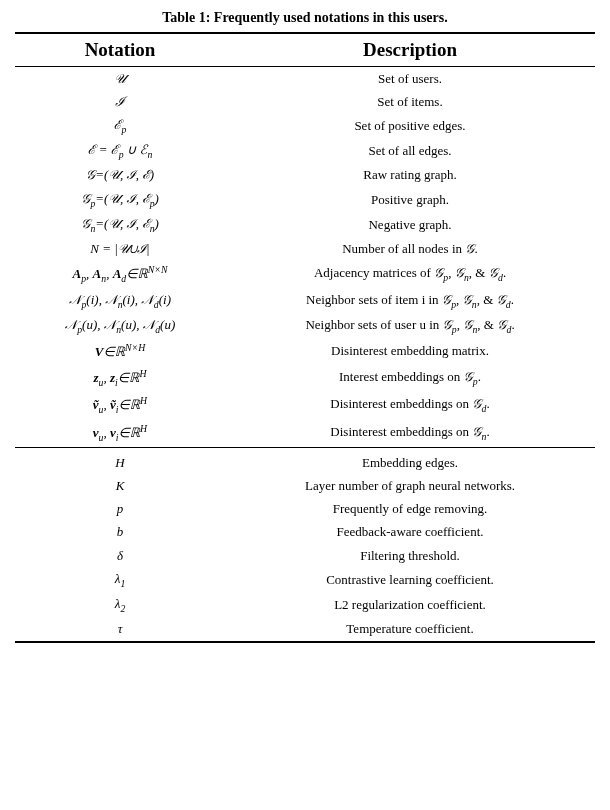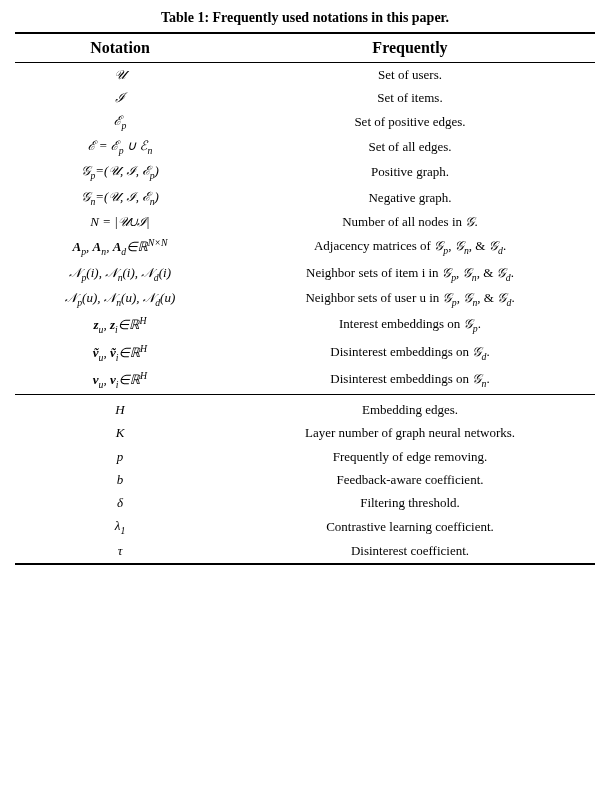--- a/index.html
+++ b/index.html
@@ -26,21 +26,21 @@
     table {
       width: 100%;
       border-collapse: collapse;
     }
     thead tr th {
       border-top: 2px solid #000;
       border-bottom: 1px solid #000;
       padding: 5px 10px;
       text-align: center;
       font-weight: bold;
-      font-size: 16px;
+      font-size: 19px;
     }
     .divider-row td {
       border-top: 1px solid #000;
       padding: 0;
       height: 4px;
     }
     tbody tr td {
       padding: 2.5px 10px;
       text-align: center;
       vertical-align: middle;
@@ -55,44 +55,48 @@
       border-bottom: 2px solid #000;
     }
     sup, sub {
       font-size: 0.75em;
     }
   </style>
 </head>
 <body>
 
 <div class="container">
-  <div class="table-title">Table 1: Frequently used notations in this paper.</div>
+  <div class="table-title">Table 1: Frequently used notations in this users.</div>
   <table>
     <thead>
       <tr>
         <th>Notation</th>
-        <th>Frequently</th>
+        <th>Description</th>
       </tr>
     </thead>
     <tbody id="table-body">
     <tr>
           <td><i>𝒰</i></td>
           <td>Set of users.</td>
         </tr>
         <tr>
           <td><i>ℐ</i></td>
           <td>Set of items.</td>
         </tr>
         <tr>
           <td><i>ℰ</i><sub><i>p</i></sub></td>
           <td>Set of positive edges.</td>
         </tr>
         <tr>
           <td><i>ℰ</i> = <i>ℰ</i><sub><i>p</i></sub> ∪ <i>ℰ</i><sub><i>n</i></sub></td>
           <td>Set of all edges.</td>
+        </tr>
+        <tr>
+          <td><i>𝒢</i>=(<i>𝒰</i>, <i>ℐ</i>, <i>ℰ</i>)</td>
+          <td>Raw rating graph.</td>
         </tr>
         <tr>
           <td><i>𝒢</i><sub><i>p</i></sub>=(<i>𝒰</i>, <i>ℐ</i>, <i>ℰ</i><sub><i>p</i></sub>)</td>
           <td>Positive graph.</td>
         </tr>
         <tr>
           <td><i>𝒢</i><sub><i>n</i></sub>=(<i>𝒰</i>, <i>ℐ</i>, <i>ℰ</i><sub><i>n</i></sub>)</td>
           <td>Negative graph.</td>
         </tr>
         <tr>
@@ -103,20 +107,24 @@
           <td><b>A</b><sub><i>p</i></sub>, <b>A</b><sub><i>n</i></sub>, <b>A</b><sub><i>d</i></sub>∈ℝ<sup><i>N</i>×<i>N</i></sup></td>
           <td>Adjacency matrices of <i><i>𝒢</i></i><sub><i>p</i></sub>, <i><i>𝒢</i></i><sub><i>n</i></sub>, &amp; <i><i>𝒢</i></i><sub><i>d</i></sub>.</td>
         </tr>
         <tr>
           <td><i>𝒩</i><sub><i>p</i></sub>(<i>i</i>), <i>𝒩</i><sub><i>n</i></sub>(<i>i</i>), <i>𝒩</i><sub><i>d</i></sub>(<i>i</i>)</td>
           <td>Neighbor sets of item i in <i><i>𝒢</i></i><sub><i>p</i></sub>, <i><i>𝒢</i></i><sub><i>n</i></sub>, &amp; <i><i>𝒢</i></i><sub><i>d</i></sub>.</td>
         </tr>
         <tr>
           <td><i>𝒩</i><sub><i>p</i></sub>(<i>u</i>), <i>𝒩</i><sub><i>n</i></sub>(<i>u</i>), <i>𝒩</i><sub><i>d</i></sub>(<i>u</i>)</td>
           <td>Neighbor sets of user u in <i><i>𝒢</i></i><sub><i>p</i></sub>, <i><i>𝒢</i></i><sub><i>n</i></sub>, &amp; <i><i>𝒢</i></i><sub><i>d</i></sub>.</td>
+        </tr>
+        <tr>
+          <td><b>V</b>∈ℝ<sup><i>N</i>×<i>H</i></sup></td>
+          <td>Disinterest embedding matrix.</td>
         </tr>
         <tr>
           <td><b>z</b><sub><i>u</i></sub>, <b>z</b><sub><i>i</i></sub>∈ℝ<sup><i>H</i></sup></td>
           <td>Interest embeddings on <i><i>𝒢</i></i><sub><i>p</i></sub>.</td>
         </tr>
         <tr>
           <td><b>ṽ</b><sub><i>u</i></sub>, <b>ṽ</b><sub><i>i</i></sub>∈ℝ<sup><i>H</i></sup></td>
           <td>Disinterest embeddings on <i><i>𝒢</i></i><sub><i>d</i></sub>.</td>
         </tr>
         <tr>
@@ -143,19 +151,23 @@
           <td>Feedback-aware coefficient.</td>
         </tr>
         <tr>
           <td><i>δ</i></td>
           <td>Filtering threshold.</td>
         </tr>
         <tr>
           <td><i>λ</i><sub>1</sub></td>
           <td>Contrastive learning coefficient.</td>
         </tr>
+        <tr>
+          <td><i>λ</i><sub>2</sub></td>
+          <td>L2 regularization coefficient.</td>
+        </tr>
         <tr class="bottom-border">
           <td style="border-bottom: 2px solid rgb(0, 0, 0);"><i>τ</i></td>
-          <td style="border-bottom: 2px solid rgb(0, 0, 0);">Disinterest coefficient.</td>
+          <td style="border-bottom: 2px solid rgb(0, 0, 0);">Temperature coefficient.</td>
         </tr>
       </tbody>
   </table>
 </div>
 
 </body></html>

